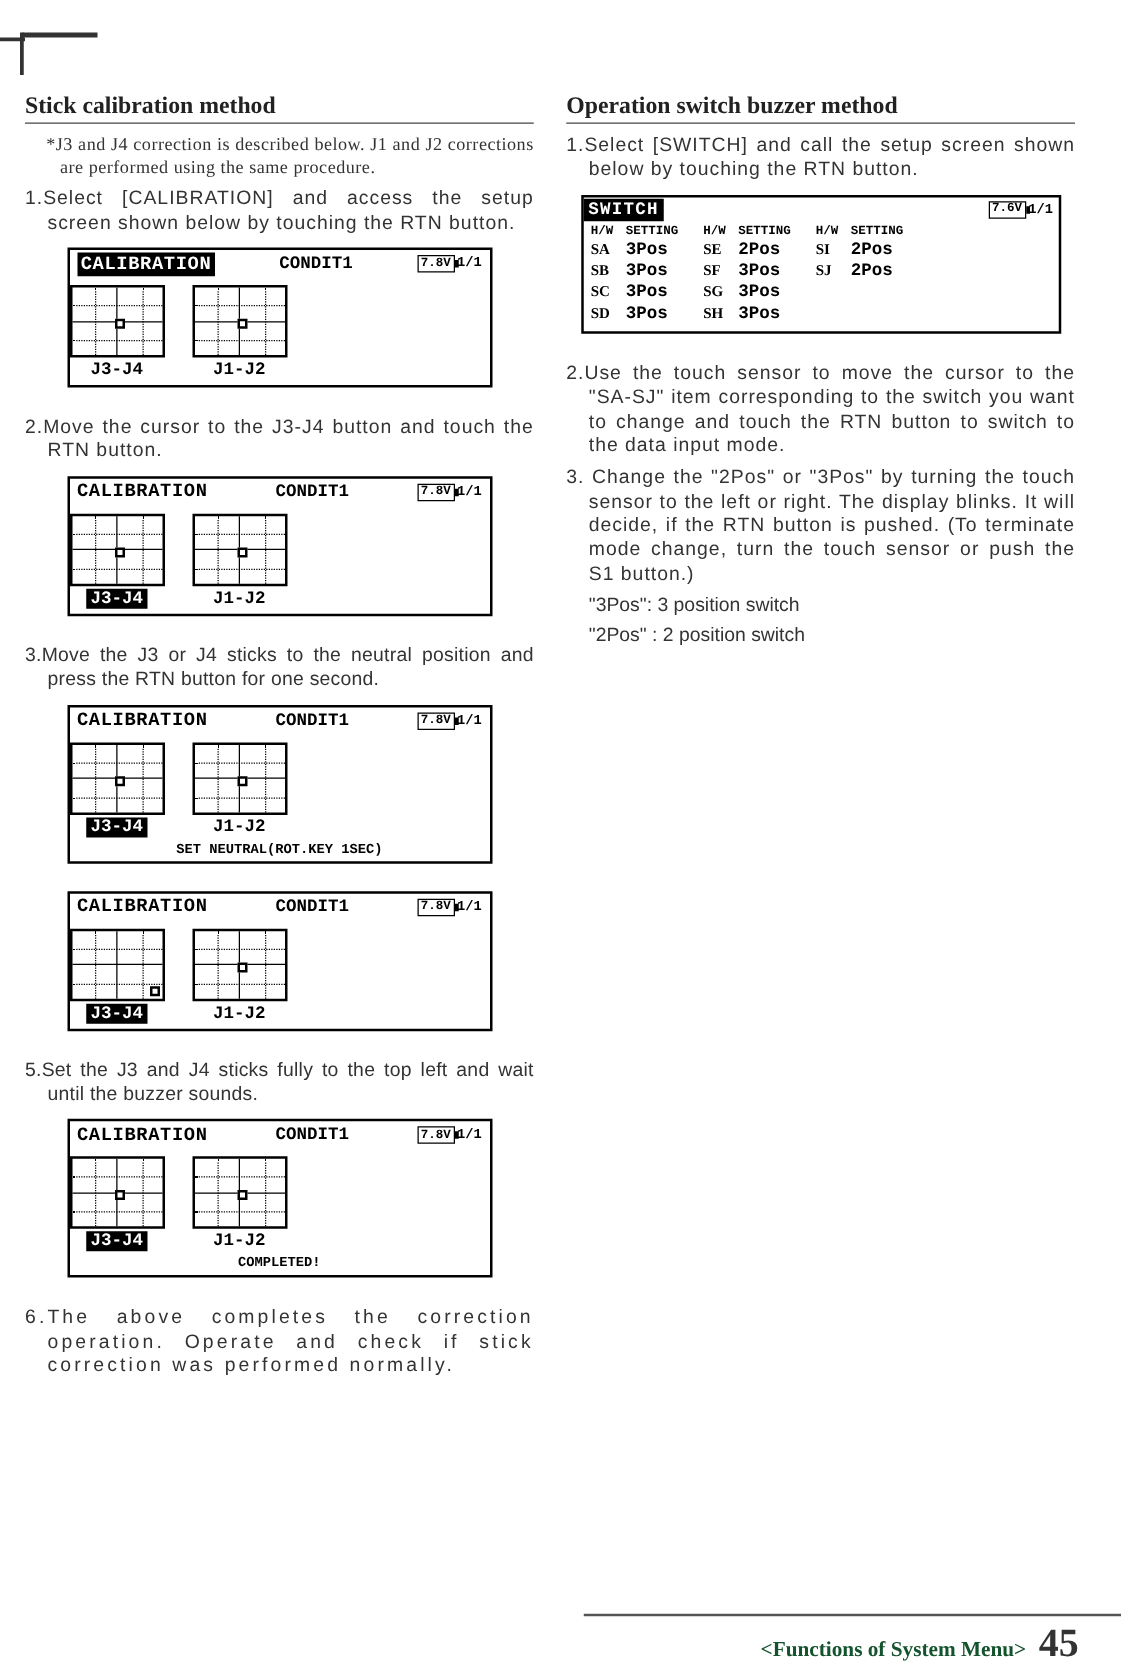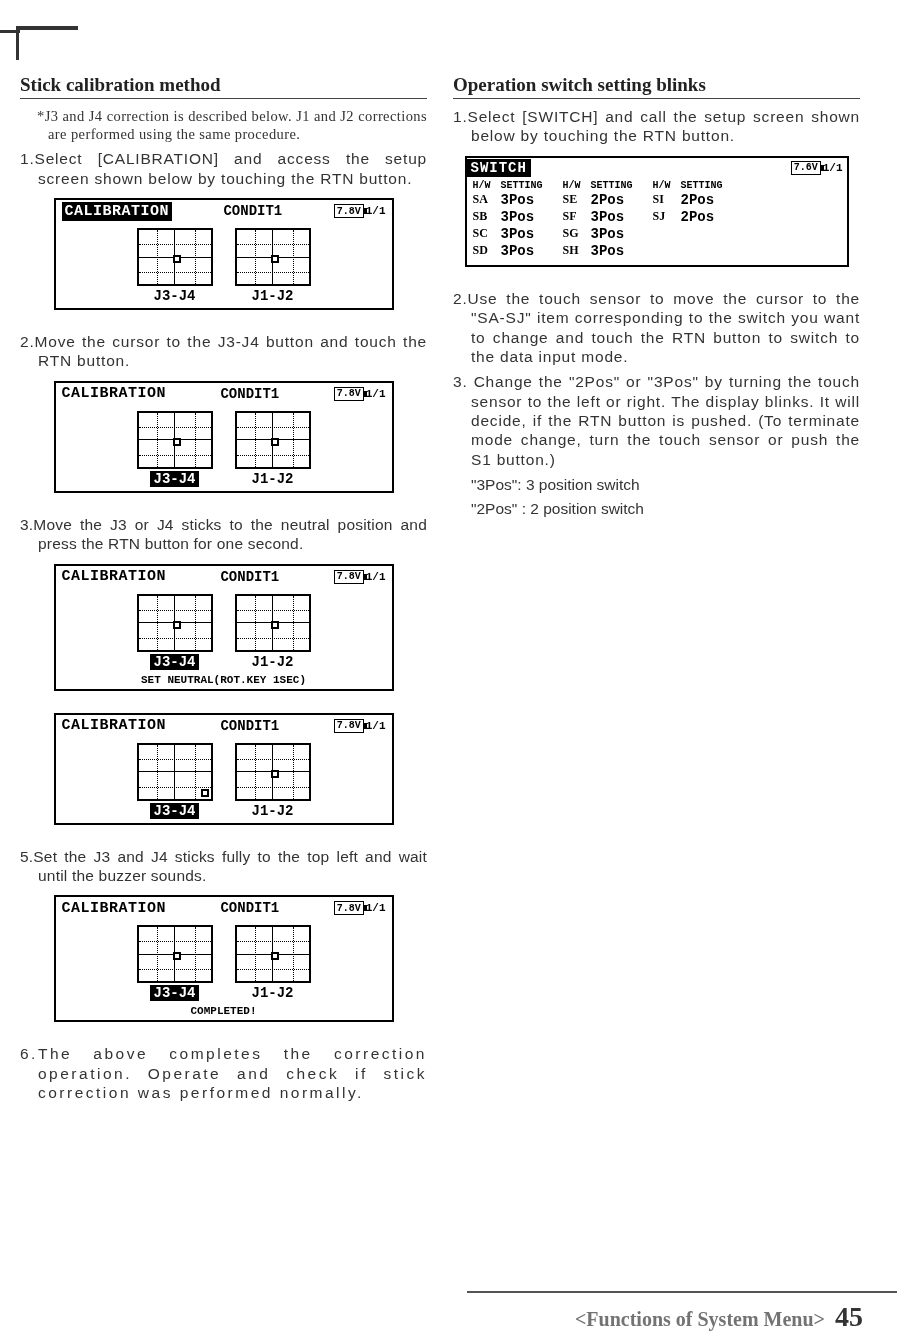--- a/index.html
+++ b/index.html
@@ -90,21 +90,21 @@
     display:inline-flex; align-items:center; gap:1px;
     border:1.5px solid #000; padding: 0 2px; font-size:10px; height:14px;
     position:relative; margin-right:2px;
   }
   .lcd-batt::after{
     content:""; position:absolute; right:-4px; top:3px; width:3px; height:6px; background:#000;
   }
   .lcd-page { font-size: 11px; }
 
   .lcd-body {
-    display:flex; gap:22px; justify-content:center;
+    display:flex; gap:22px; 
     padding: 6px 0 4px 0;
   }
   .stickbox {
     display:flex; flex-direction:column; align-items:center;
   }
   .grid {
     width: 76px; height: 58px;
     border: 2px solid #000;
     position: relative;
     background:
@@ -153,22 +153,22 @@
   .sw-grid .hw { font-size:10px; align-self:end; }
   .sw-grid .setting-h { font-size:10px; align-self:end; }
   .sw-grid .lab { font-size:12px;font-family:Liberation Serif, serif; }
   .sw-grid .val { font-size:14px; font-weight:bold; }
 
   .footer {
     position:absolute; right: 34px; bottom: 10px;
     display:flex; align-items:baseline; gap:10px;
     font-family: "Times New Roman", Times, serif;
   }
-  .footer .ftext { font-size: 20px; color:#737373; font-weight:bold; }
-  .footer .pno { font-size: 28px; color:#333; font-weight:bold; }
+  .footer .ftext { font-size: 17px; color:#14532d; font-weight:bold; }
+  .footer .pno { font-size: 32px; color:#333; font-weight:bold; }
   .footer-rule { position:absolute; right:0; bottom:50px; height:2px; width:430px; background:#555; }
 </style>
 </head>
 <body>
 
 <div class="top-rule"></div>
 <div class="top-rule2"></div>
 <div class="vrule"></div>
 
 <div class="columns">
@@ -360,21 +360,21 @@
         </div>
       </div>
       <div class="lcd-footer">COMPLETED!</div>
     </div>
       </div>
 
     <p class="step wider">6.The above completes the correction operation. Operate and check if stick correction was performed normally.</p>
   </div>
 
   <div class="col">
-    <h2 class="section-title">Operation switch setting blinks</h2>
+    <h2 class="section-title">Operation switch buzzer method</h2>
     <p class="step wide">1.Select [SWITCH] and call the setup screen shown below by touching the RTN button.</p>
 
     <div class="lcd-wrap">
         <div class="switch-lcd">
       <div class="sw-header">
         <span class="sw-title">SWITCH</span>
         <span class="sw-spacer"></span>
         <span class="lcd-batt">
               <span>7.6V</span>
             </span>

